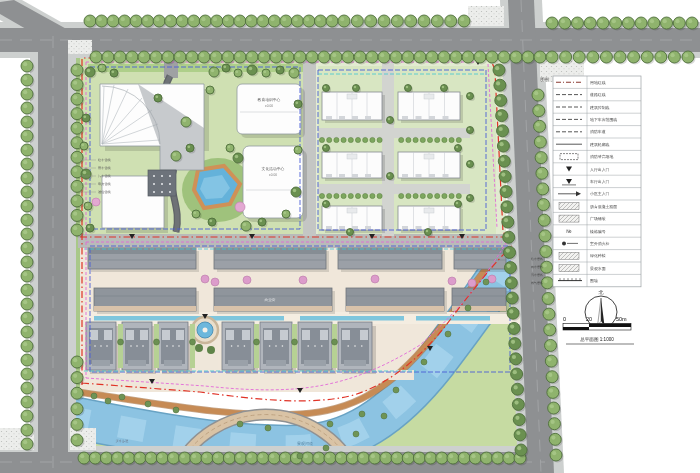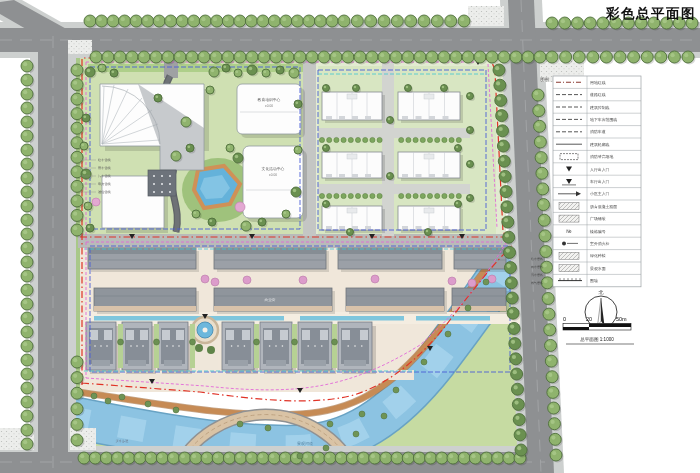--- a/index.html
+++ b/index.html
@@ -7,21 +7,20 @@
           font-family:"Liberation Sans",sans-serif;}
   .plan-title{position:absolute;top:5px;right:4px;font-size:13.5px;font-weight:bold;
               letter-spacing:1.5px;color:#111;z-index:5;}
   svg{position:absolute;left:0;top:0;}
 </style>
 </head>
 <body>
 
 <div class="canvas">
 
-  <div class="plan-title">彩色总平面图</div>
 
   <svg width="700" height="473" viewBox="0 0 700 473">
     <defs>
       <pattern id="dotsP" width="5" height="5" patternUnits="userSpaceOnUse">
         <rect width="5" height="5" fill="#ecedeb"></rect>
         <circle cx="1.5" cy="1.5" r="0.6" fill="#b9bbb8"></circle>
         <circle cx="4" cy="3.8" r="0.5" fill="#c4c6c3"></circle>
       </pattern>
       <pattern id="hatchP" width="4" height="4" patternUnits="userSpaceOnUse">
         <rect width="4" height="4" fill="#f2f2f0"></rect>

